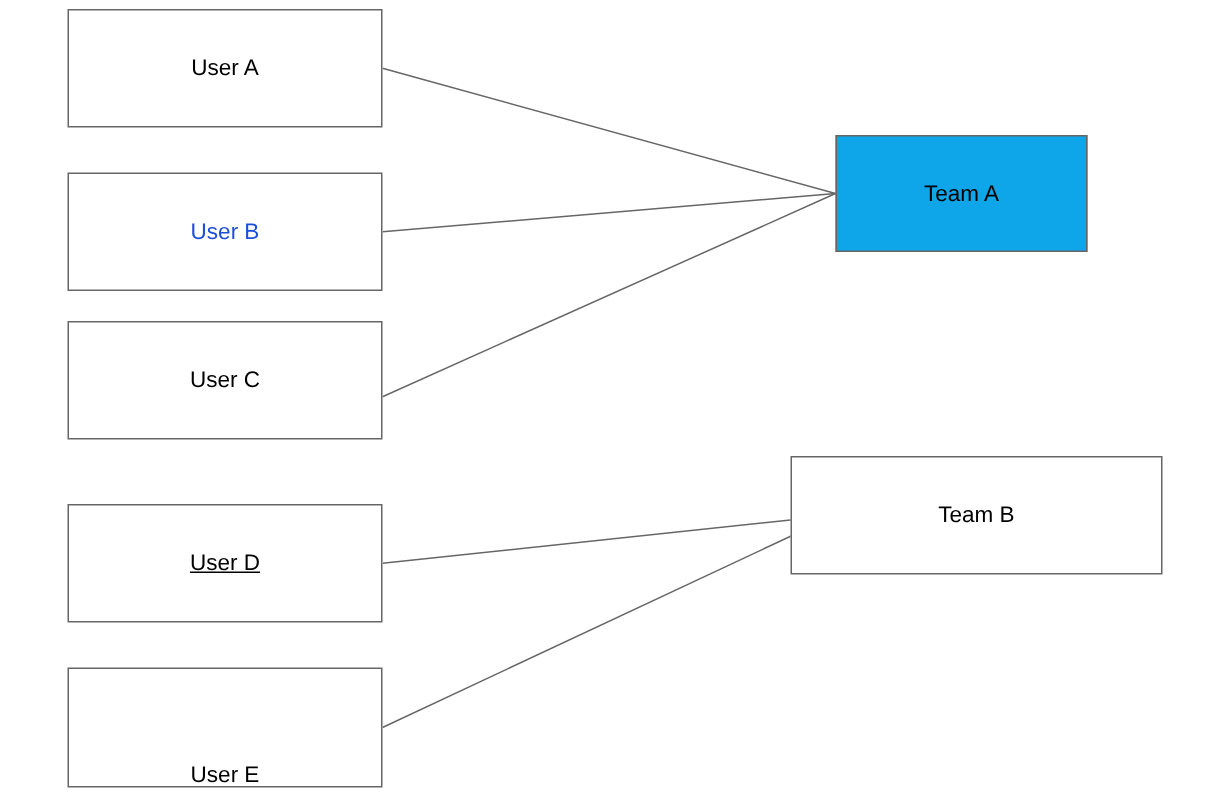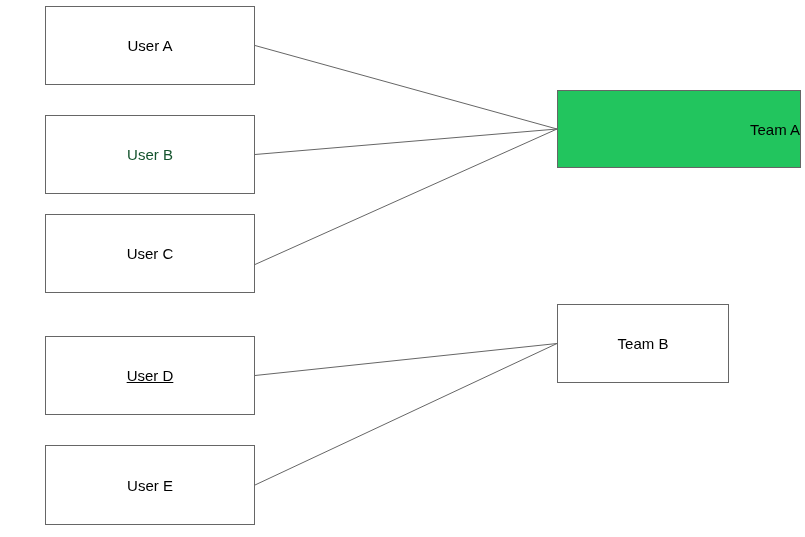--- a/index.html
+++ b/index.html
@@ -51,30 +51,30 @@
       <line x1="255" y1="154.5" x2="557" y2="129" stroke="#666666" stroke-width="1"></line>
       <line x1="255" y1="264.5" x2="557" y2="129" stroke="#666666" stroke-width="1"></line>
       <line x1="255" y1="375.5" x2="557" y2="343.5" stroke="#666666" stroke-width="1"></line>
       <line x1="255" y1="485" x2="557" y2="343.5" stroke="#666666" stroke-width="1"></line>
     </svg>
 
 <div class="node" style="left: 45px; top: 6px; width: 210px; height: 79px; background: rgb(255, 255, 255); border-color: rgb(102, 102, 102);">
       <span class="node-label" style="color: rgb(0, 0, 0);">User A</span>
     </div>
     <div class="node" style="left: 45px; top: 115px; width: 210px; height: 79px; background: rgb(255, 255, 255); border-color: rgb(102, 102, 102);">
-      <span class="node-label" style="color: #14532d;">User B</span>
+      <span class="node-label" style="color: #1d4ed8;">User B</span>
     </div>
     <div class="node" style="left: 45px; top: 214px; width: 210px; height: 79px; background: rgb(255, 255, 255); border-color: rgb(102, 102, 102);">
       <span class="node-label" style="color: rgb(0, 0, 0);">User C</span>
     </div>
     <div class="node" style="left: 45px; top: 336px; width: 210px; height: 79px; background: rgb(255, 255, 255); border-color: rgb(102, 102, 102); text-decoration: underline;">
       <span class="node-label" style="color: rgb(0, 0, 0);">User D</span>
     </div>
-    <div class="node" style="left: 45px; top: 445px; width: 210px; height: 80px; background: rgb(255, 255, 255); border-color: rgb(102, 102, 102);">
+    <div class="node" style="left: 45px; top: 445px; width: 210px; height: 80px; background: rgb(255, 255, 255); border-color: rgb(102, 102, 102); align-items: flex-end;">
       <span class="node-label" style="color: rgb(0, 0, 0);">User E</span>
     </div>
-    <div class="node" style="left: 557px; top: 90px; width: 244px; height: 78px; background: #22c55e; border-color: rgb(102, 102, 102); justify-content: flex-end;">
+    <div class="node" style="left: 557px; top: 90px; width: 168px; height: 78px; background: #0ea5e9; border-color: rgb(102, 102, 102);">
       <span class="node-label" style="color: rgb(0, 0, 0);">Team A</span>
     </div>
-    <div class="node" style="left: 557px; top: 304px; width: 172px; height: 79px; background: rgb(255, 255, 255); border-color: rgb(102, 102, 102); text-align: center;">
+    <div class="node" style="left: 527px; top: 304px; width: 248px; height: 79px; background: rgb(255, 255, 255); border-color: rgb(102, 102, 102); text-align: center;">
       <span class="node-label" style="color: rgb(0, 0, 0);">Team B</span>
     </div>
   </div>
 
 </body></html>

